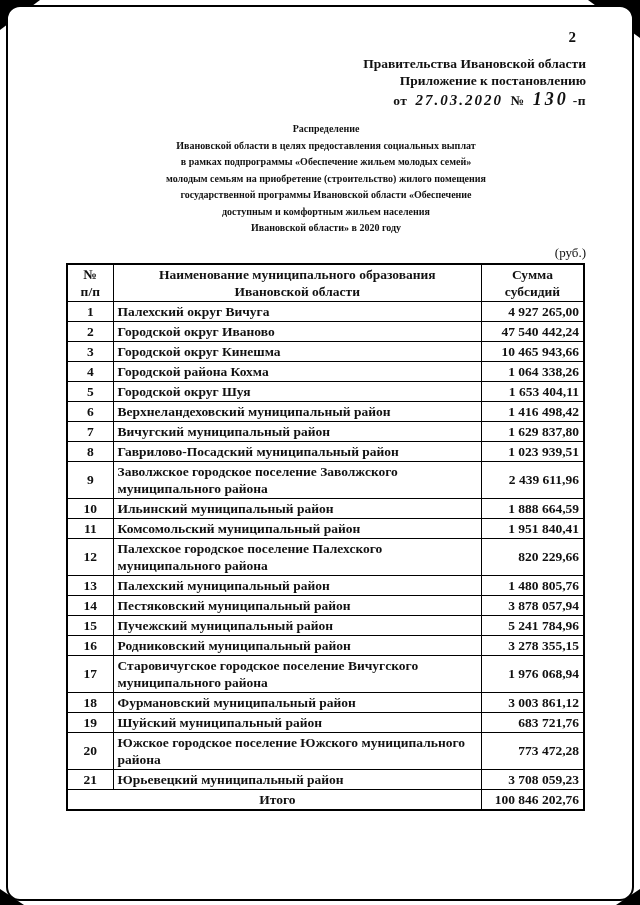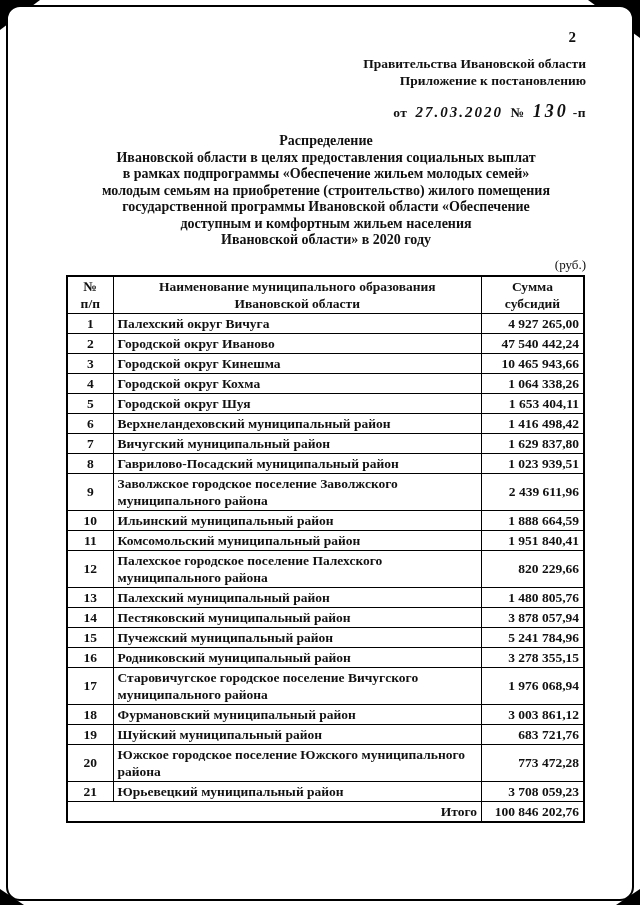--- a/index.html
+++ b/index.html
@@ -33,34 +33,34 @@
     font-weight: bold;
   }
   .appendix {
     margin-top: 30px;
     text-align: right;
     font-weight: bold;
     font-size: 13.5px;
     line-height: 17px;
     padding-right: 2px;
   }
-  .date-line { margin-top: 14px; letter-spacing: 0.5px; }
+  .date-line { margin-top: 2px; letter-spacing: 0.5px; }
   .handwritten {
     font-style: italic;
     font-size: 15px;
     letter-spacing: 2px;
     font-weight: bold;
     padding: 0 4px;
   }
   .hw-number { font-size: 18px; letter-spacing: 3px; }
   .title {
     margin-top: 12px;
     text-align: center;
     font-weight: bold;
-    font-size: 14px;
+    font-size: 10px;
     line-height: 16.5px;
   }
   .currency-note {
     text-align: right;
     font-size: 13px;
     margin: 8px 0 2px 0;
     padding-right: 2px;
   }
   table.subsidy {
     border-collapse: collapse;
@@ -73,21 +73,21 @@
     border: 1px solid #000;
     padding: 1px 4px;
     line-height: 17px;
     vertical-align: middle;
   }
   table.subsidy { border: 2px solid #000; }
   th { text-align: center; white-space: pre-line; font-weight: bold; }
   td.c-num { text-align: center; width: 44px; }
   td.c-name { text-align: left; padding-left: 7px; width: 352px; }
   td.c-amt { text-align: right; padding-right: 12px; width: 98px; }
-  tfoot td.t-label { text-align: right; padding-left: 10px; }
+  tfoot td.t-label { text-align: center; padding-left: 10px; }
   tfoot td.c-amt { text-align: right; }
 </style>
 </head>
 <body>
 
 <div class="corner corner-tl"></div>
 <div class="corner corner-tr"></div>
 <div class="corner corner-bl"></div>
 <div class="corner corner-br"></div>
 
@@ -141,21 +141,21 @@
           <td class="c-name">Городской округ Иваново</td>
           <td class="c-amt">47 540 442,24</td>
         </tr>
         <tr>
           <td class="c-num">3</td>
           <td class="c-name">Городской округ Кинешма</td>
           <td class="c-amt">10 465 943,66</td>
         </tr>
         <tr>
           <td class="c-num">4</td>
-          <td class="c-name">Городской округ Кохма</td>
+          <td class="c-name">Городской района Кохма</td>
           <td class="c-amt">1 064 338,26</td>
         </tr>
         <tr>
           <td class="c-num">5</td>
           <td class="c-name">Городской округ Шуя</td>
           <td class="c-amt">1 653 404,11</td>
         </tr>
         <tr>
           <td class="c-num">6</td>
           <td class="c-name">Верхнеландеховский муниципальный район</td>

